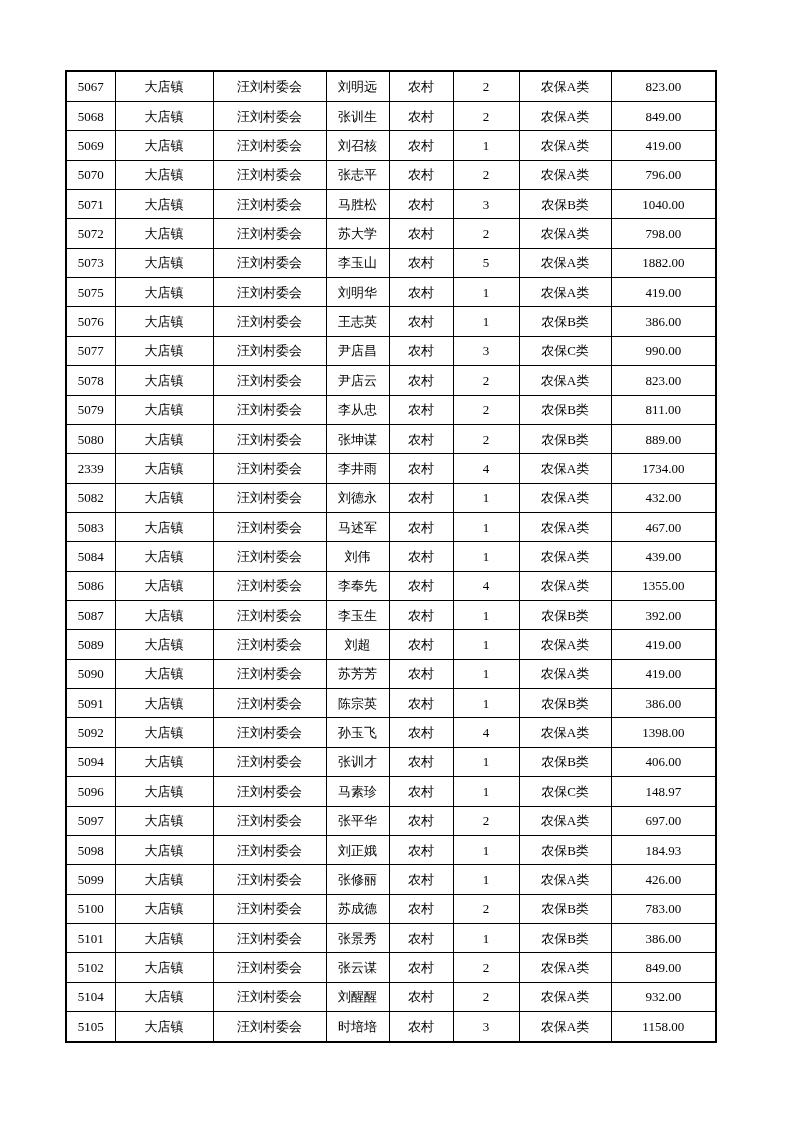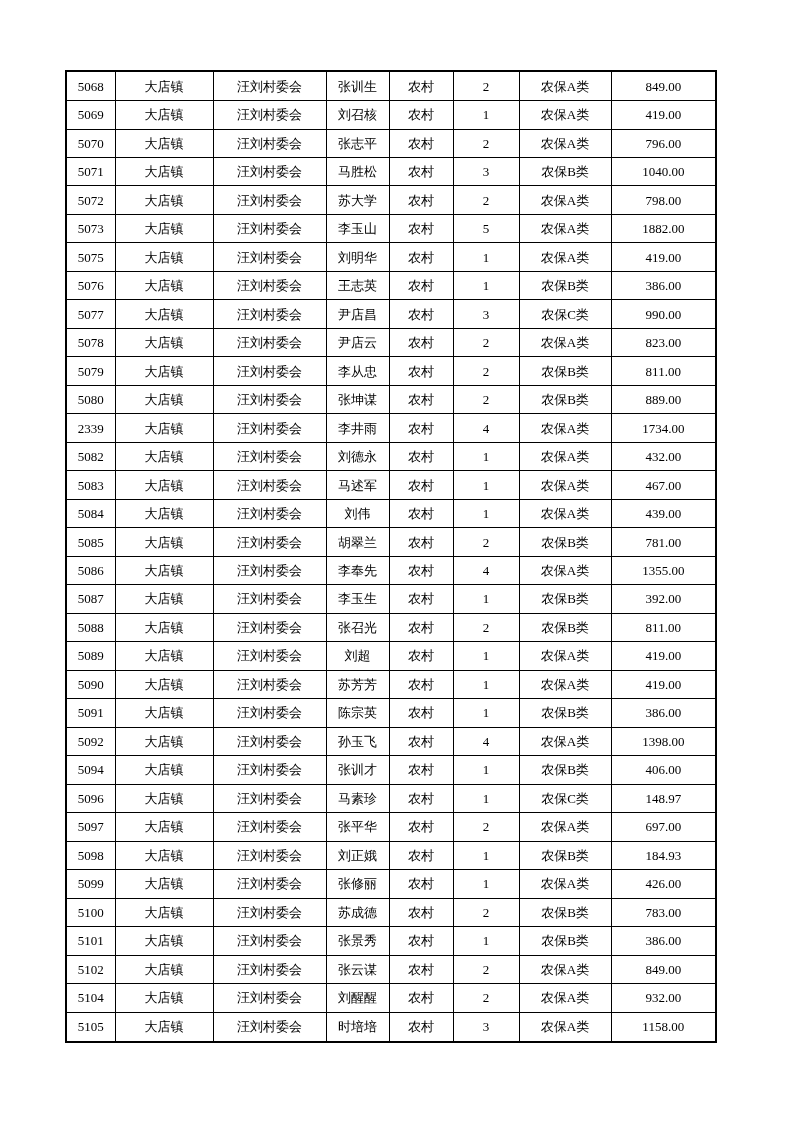--- a/index.html
+++ b/index.html
@@ -57,20 +57,30 @@
       <col class="c-town">
       <col class="c-village">
       <col class="c-name">
       <col class="c-residence">
       <col class="c-count">
       <col class="c-class">
       <col class="c-amount">
     </colgroup>
     <tbody id="table-body">
         <tr>
+          <td>5067</td>
+          <td>大店镇</td>
+          <td>汪刘村委会</td>
+          <td>刘明远</td>
+          <td>农村</td>
+          <td>2</td>
+          <td>农保A类</td>
+          <td>823.00</td>
+        </tr>
+        <tr>
           <td>5068</td>
           <td>大店镇</td>
           <td>汪刘村委会</td>
           <td>张训生</td>
           <td>农村</td>
           <td>2</td>
           <td>农保A类</td>
           <td>849.00</td>
         </tr>
         <tr>
@@ -217,58 +227,38 @@
           <td>5084</td>
           <td>大店镇</td>
           <td>汪刘村委会</td>
           <td>刘伟</td>
           <td>农村</td>
           <td>1</td>
           <td>农保A类</td>
           <td>439.00</td>
         </tr>
         <tr>
-          <td>5085</td>
-          <td>大店镇</td>
-          <td>汪刘村委会</td>
-          <td>胡翠兰</td>
-          <td>农村</td>
-          <td>2</td>
-          <td>农保B类</td>
-          <td>781.00</td>
-        </tr>
-        <tr>
           <td>5086</td>
           <td>大店镇</td>
           <td>汪刘村委会</td>
           <td>李奉先</td>
           <td>农村</td>
           <td>4</td>
           <td>农保A类</td>
           <td>1355.00</td>
         </tr>
         <tr>
           <td>5087</td>
           <td>大店镇</td>
           <td>汪刘村委会</td>
           <td>李玉生</td>
           <td>农村</td>
           <td>1</td>
           <td>农保B类</td>
           <td>392.00</td>
-        </tr>
-        <tr>
-          <td>5088</td>
-          <td>大店镇</td>
-          <td>汪刘村委会</td>
-          <td>张召光</td>
-          <td>农村</td>
-          <td>2</td>
-          <td>农保B类</td>
-          <td>811.00</td>
         </tr>
         <tr>
           <td>5089</td>
           <td>大店镇</td>
           <td>汪刘村委会</td>
           <td>刘超</td>
           <td>农村</td>
           <td>1</td>
           <td>农保A类</td>
           <td>419.00</td>

